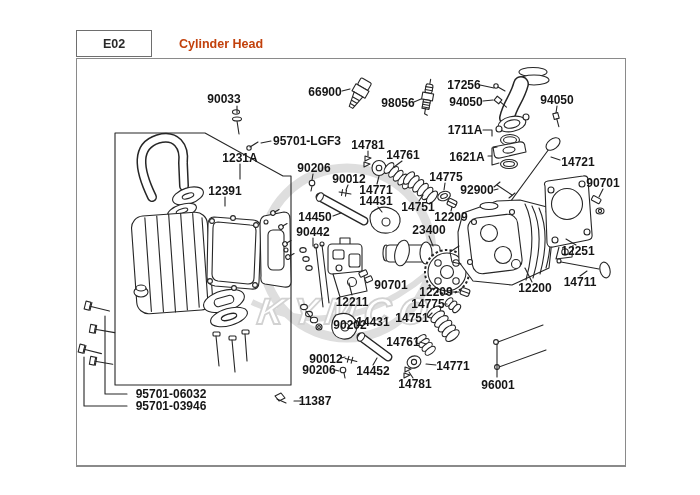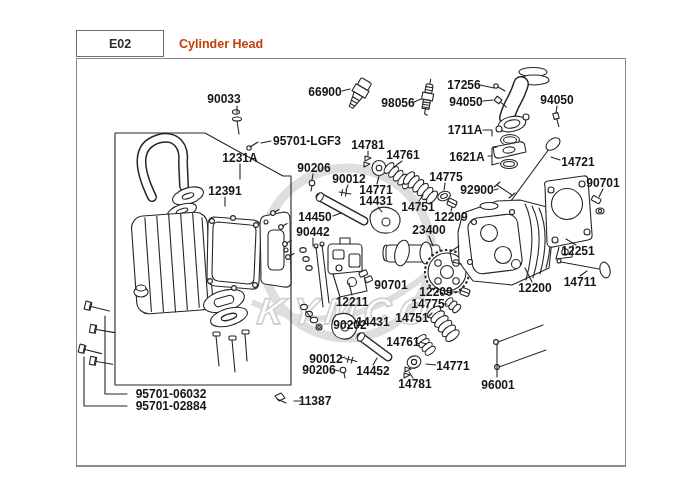--- a/index.html
+++ b/index.html
@@ -1,18 +1,18 @@
 <!DOCTYPE html>
 <html><head>
 <meta charset="utf-8">
 <style>
   html,body{margin:0;padding:0;background:#fff;}
   .page{position:relative;width:700px;height:495px;background:#fff;
         font-family:"Liberation Sans",sans-serif;overflow:hidden;}
-  .hdr-box{position:absolute;left:76px;top:30px;width:88px;height:27px;
+  .hdr-box{position:absolute;left:76px;top:30px;width:76px;height:27px;
         border:1.4px solid #6e6e6e;box-sizing:border-box;background:#fff;
         display:flex;align-items:center;justify-content:center;
         font-weight:bold;font-size:12.5px;color:#2a2a2a;}
   .hdr-title{position:absolute;left:179px;top:30px;height:27px;
         display:flex;align-items:center;font-weight:bold;font-size:12.5px;color:#c2410c;}
   .main-border{position:absolute;left:76px;top:58px;width:550px;height:409px;
         border:1.4px solid #8a8a8a;border-bottom-width:2px;box-sizing:border-box;}
   .footer{position:absolute;left:0;top:471px;width:700px;text-align:center;
         font-weight:bold;font-size:10.5px;color:#2a2a2a;}
   svg.art{position:absolute;left:0;top:0;}
@@ -492,17 +492,17 @@
       <div class="plbl" style="left: 313px; top: 325px; margin-left: 37px;">90202</div>
       <div class="plbl" style="left: 373px; top: 322px;">14431</div>
       <div class="plbl" style="left: 403px; top: 342px;">14761</div>
       <div class="plbl" style="left: 326px; top: 359px;">90012</div>
       <div class="plbl" style="left: 373px; top: 371px;">14452</div>
       <div class="plbl" style="left: 319px; top: 370px;">90206</div>
       <div class="plbl" style="left: 453px; top: 366px;">14771</div>
       <div class="plbl" style="left: 415px; top: 384px;">14781</div>
       <div class="plbl" style="left: 498px; top: 385px;">96001</div>
       <div class="plbl" style="left: 171px; top: 394px;">95701-06032</div>
-      <div class="plbl" style="left: 171px; top: 406px;">95701-02884</div>
+      <div class="plbl" style="left: 171px; top: 406px;">95701-03946</div>
       <div class="plbl" style="left: 315px; top: 401px;">11387</div>
     </div>
 
 </div>
 
 </body></html>

